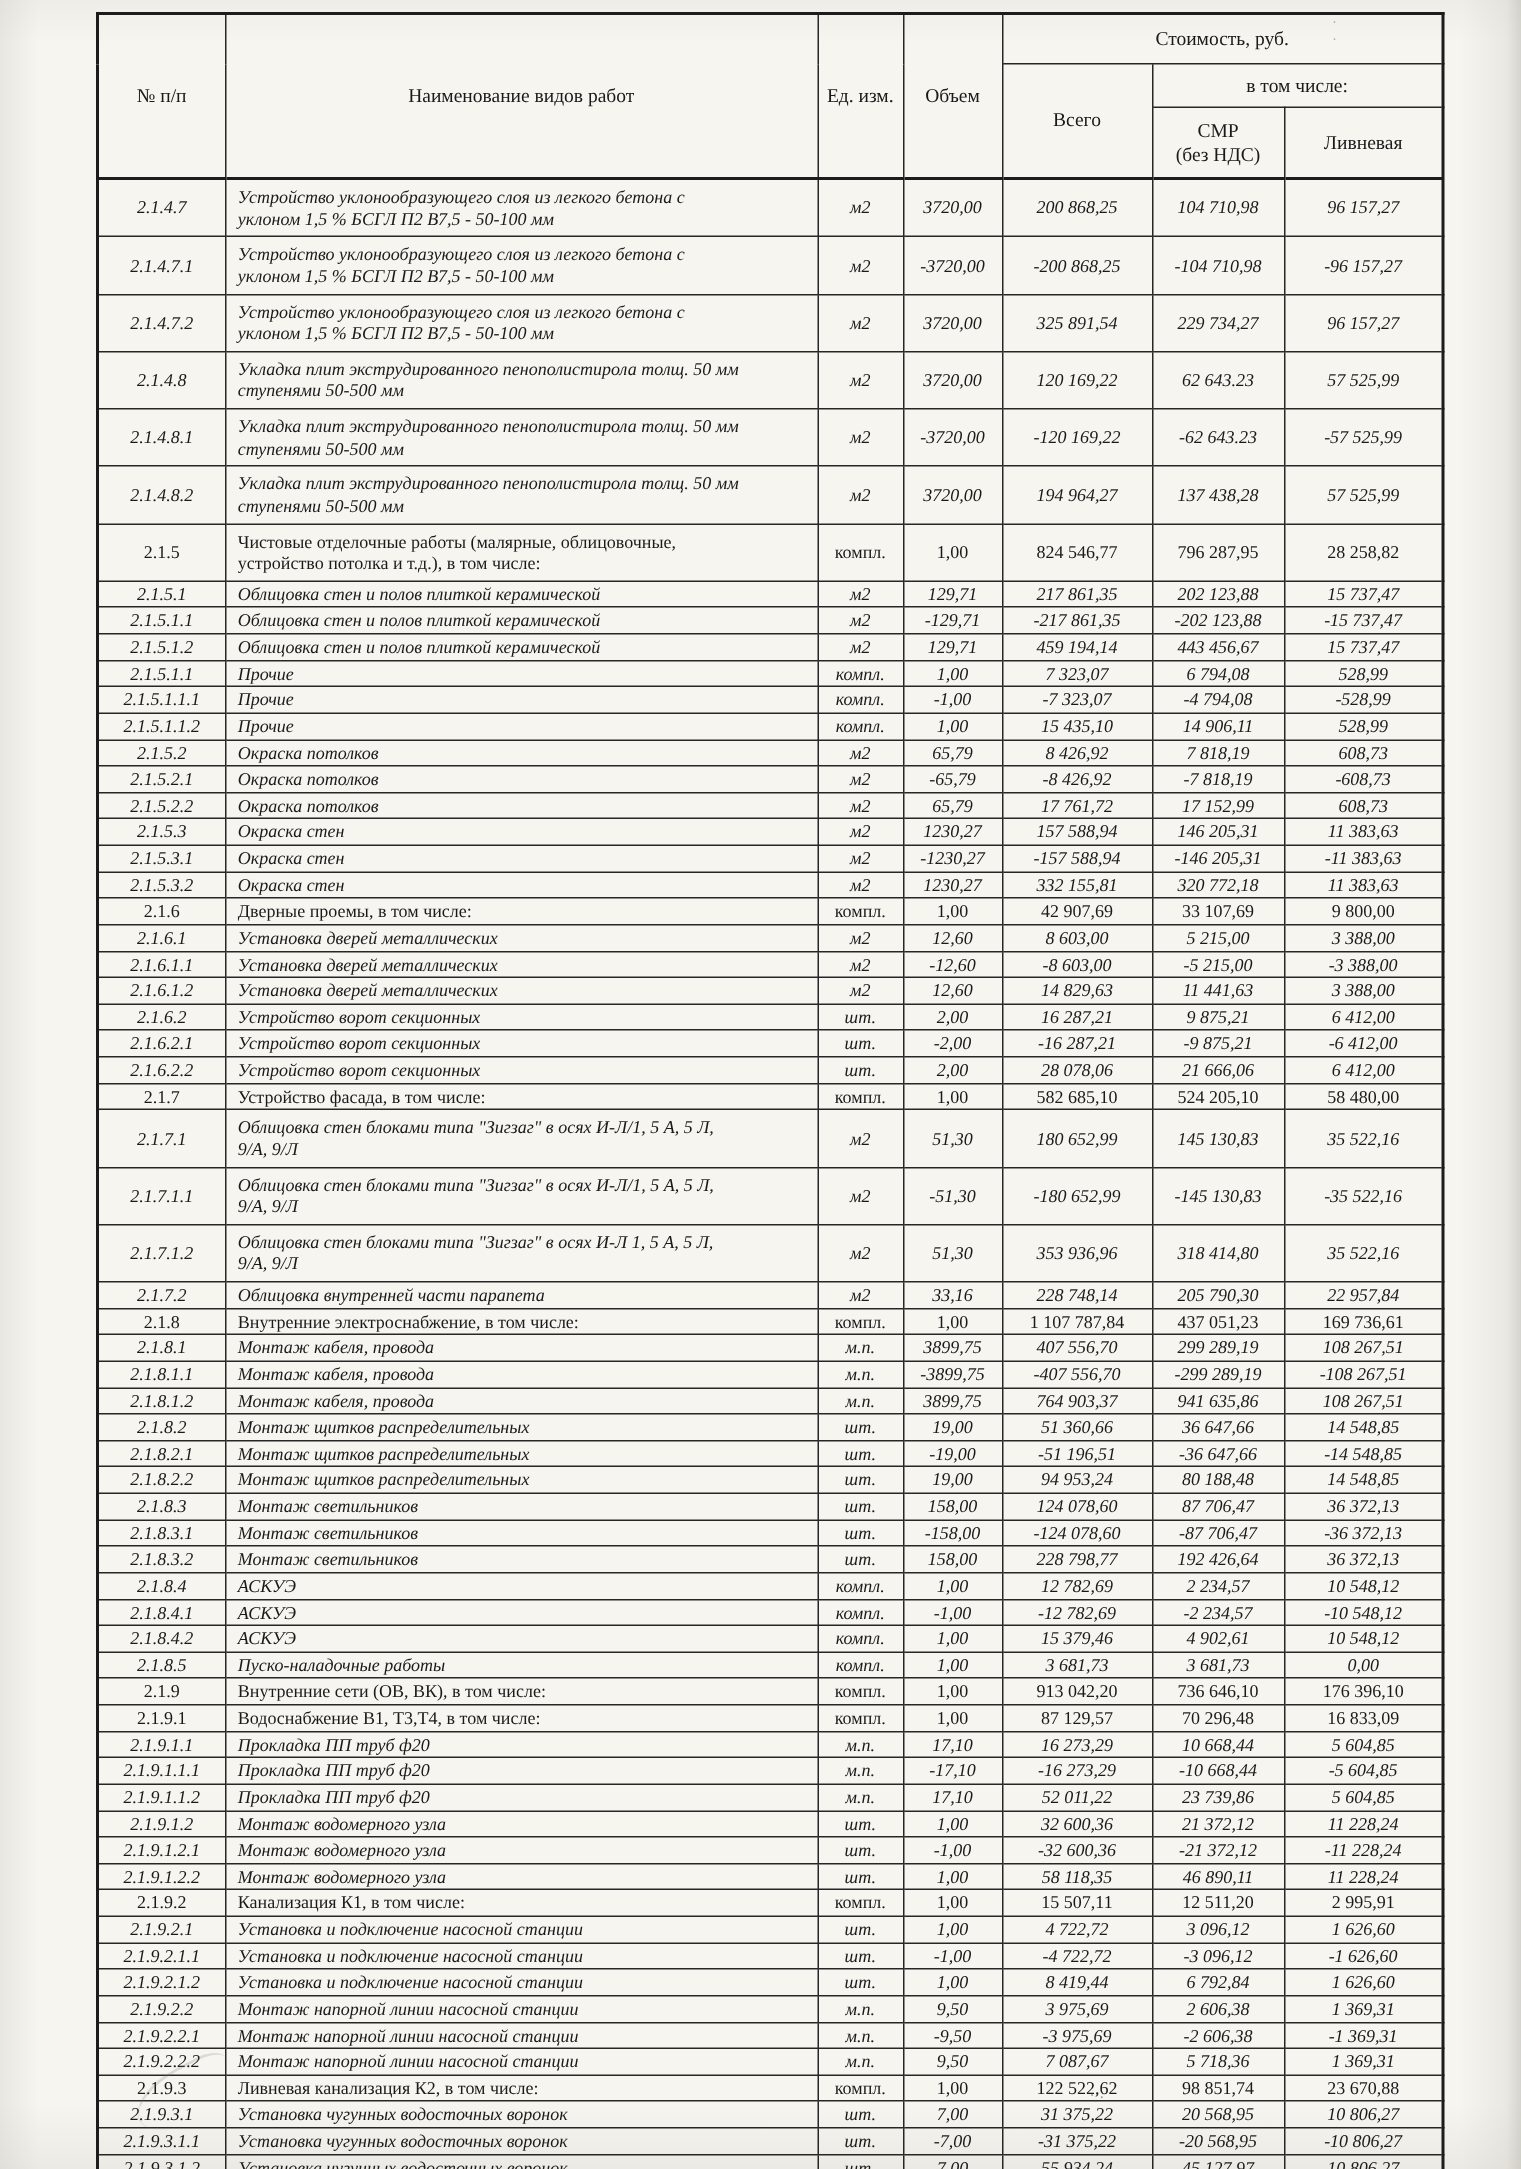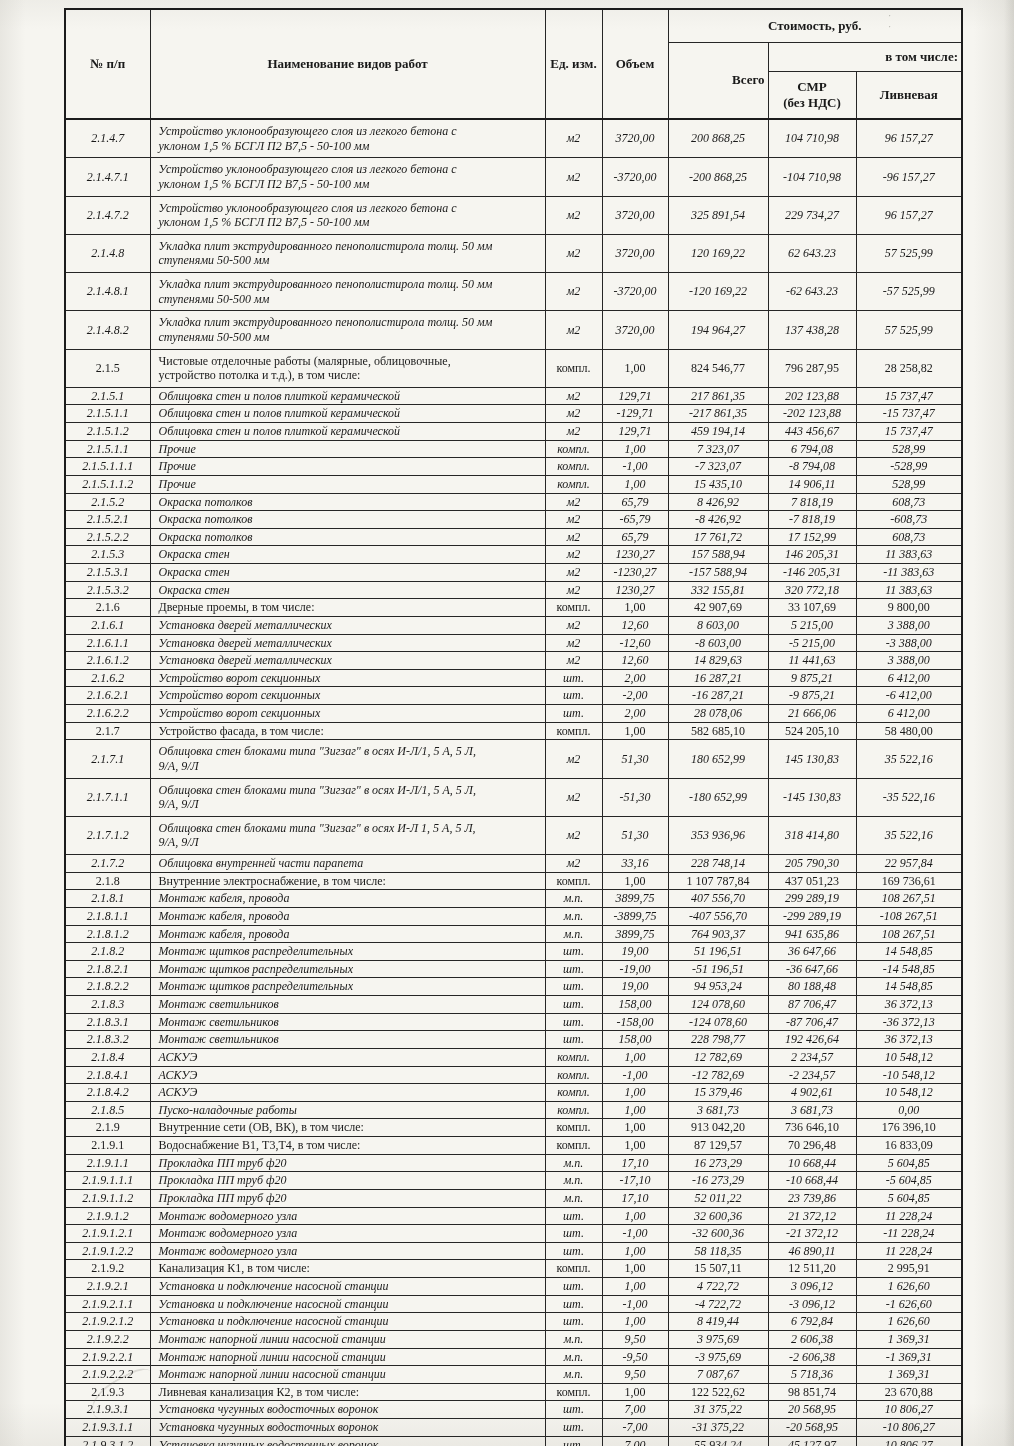--- a/index.html
+++ b/index.html
@@ -38,29 +38,29 @@
   col.w-vol  { width: 66px; }
   col.w-tot  { width: 100px; }
   col.w-smr  { width: 88px; }
   col.w-mat  { width: 106px; }
   th, td {
     border: 1.4px solid #262626;
     vertical-align: middle;
     overflow: hidden;
   }
   thead th {
-    font-weight: bold;
+    font-weight: normal;
     font-size: 13px;
     text-align: center;
     padding: 2px 3px;
     line-height: 1.25;
     white-space: pre-line;
   }
   thead tr.h1 th { height: 28px; }
-  thead tr.h2 th { height: 24px; text-align: right; }
+  thead tr.h2 th { height: 24px; }
   thead tr.h3 th { height: 42px; }
   thead tr.h3 th, thead th[rowspan] { border-bottom: 2px solid #1c1c1c; }
   tbody td {
     font-size: 12px;
     line-height: 1.22;
     padding: 1px 4px;
     text-align: center;
   }
   tbody td.c-name {
     text-align: left;
@@ -240,21 +240,21 @@
     <td class="c-total">7 323,07</td>
     <td class="c-smr">6 794,08</td>
     <td class="c-mat">528,99</td>
   </tr>
         <tr class="detail">
     <td class="c-num">2.1.5.1.1.1</td>
     <td class="c-name">Прочие</td>
     <td class="c-unit">компл.</td>
     <td class="c-vol">-1,00</td>
     <td class="c-total">-7 323,07</td>
-    <td class="c-smr">-8 794,08</td>
+    <td class="c-smr">-4 794,08</td>
     <td class="c-mat">-528,99</td>
   </tr>
         <tr class="detail">
     <td class="c-num">2.1.5.1.1.2</td>
     <td class="c-name">Прочие</td>
     <td class="c-unit">компл.</td>
     <td class="c-vol">1,00</td>
     <td class="c-total">15 435,10</td>
     <td class="c-smr">14 906,11</td>
     <td class="c-mat">528,99</td>
@@ -458,21 +458,21 @@
     <td class="c-vol">3899,75</td>
     <td class="c-total">764 903,37</td>
     <td class="c-smr">941 635,86</td>
     <td class="c-mat">108 267,51</td>
   </tr>
         <tr class="detail">
     <td class="c-num">2.1.8.2</td>
     <td class="c-name">Монтаж щитков распределительных</td>
     <td class="c-unit">шт.</td>
     <td class="c-vol">19,00</td>
-    <td class="c-total">51 196,51</td>
+    <td class="c-total">51 360,66</td>
     <td class="c-smr">36 647,66</td>
     <td class="c-mat">14 548,85</td>
   </tr>
         <tr class="detail">
     <td class="c-num">2.1.8.2.1</td>
     <td class="c-name">Монтаж щитков распределительных</td>
     <td class="c-unit">шт.</td>
     <td class="c-vol">-19,00</td>
     <td class="c-total">-51 196,51</td>
     <td class="c-smr">-36 647,66</td>

